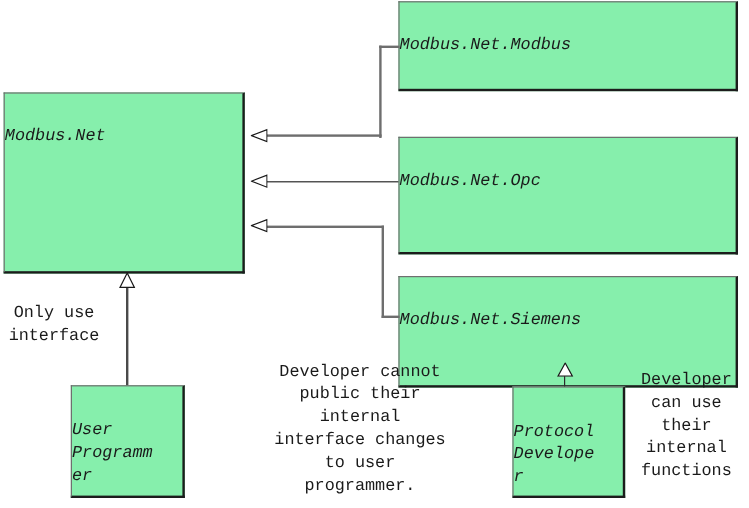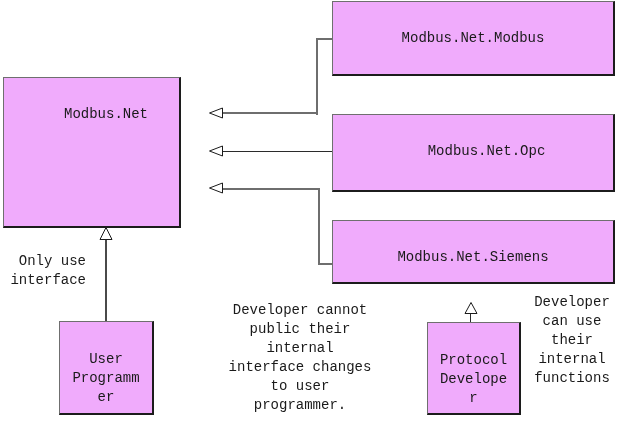--- a/index.html
+++ b/index.html
@@ -13,58 +13,59 @@
     height: 423px;
     background: #ffffff;
     font-family: "Liberation Mono", "DejaVu Sans Mono", monospace;
     font-size: 14px;
     color: #1a1a1a;
     overflow: hidden;
   }
   .box {
     position: absolute;
     box-sizing: border-box;
-    background: #f0abfc;
+    background: #86efac;
     border: 1px solid #6f6f6f;
     border-right: 2px solid #1c1c1c;
     border-bottom: 2px solid #1c1c1c;
-    text-align: center;
+    text-align: left;
     padding-top: 8px;
     line-height: 19px;
     white-space: pre-line;
+    font-style: italic;
   }
   .box .label { white-space: pre-line; }
   .note {
     position: absolute;
     text-align: center;
     line-height: 19px;
     white-space: pre-line;
   }
   .seg {
     position: absolute;
   }
   .seg.gray { background: #6e6e6e; }
   .seg.dark { background: #2b2b2b; }
   .arrow {
     position: absolute;
     display: block;
   }
   
-  #box-modbus-net       { left: 3px;   top: 77px;  width: 178px; height: 151px; padding-left: 29px; }
+  #box-modbus-net       { left: 3px;   top: 77px;  width: 201px; height: 151px; }
   #box-modbus-net-modbus{ left: 332px; top: 1px;   width: 283px; height: 75px;  }
-  #box-modbus-net-opc   { left: 332px; top: 114px; width: 283px; height: 78px; padding-left: 27px;  }
-  #box-modbus-net-siemens{ left: 332px; top: 220px; width: 283px; height: 64px; }
+  #box-modbus-net-opc   { left: 332px; top: 114px; width: 283px; height: 98px;  }
+  #box-modbus-net-siemens{ left: 332px; top: 230px; width: 283px; height: 93px; }
   #box-user-programmer  { left: 59px;  top: 321px; width: 95px;  height: 94px; padding-top: 9px; }
   #box-protocol-developer{ left: 427px; top: 322px; width: 94px;  height: 93px; padding-top: 9px; }
 
   
   #note-instantiate { left: 222px; top: 53px;  width: 90px;  }
-  #note-only-use    { left: 4px;   top: 252px; width: 82px; text-align: right;  }
+  #note-only-use    { left: 4px;   top: 252px; width: 82px;  }
   #note-dev-cannot  { left: 227px; top: 301px; width: 146px; }
-  #note-dev-can     { left: 527px; top: 293px; width: 90px;  }
+  #note-dev-can     { left: 527px; top: 308px; width: 90px;  }
 
   
   #segA1 { left: 316px; top: 38px;  width: 17px; height: 2px; }
   #segA2 { left: 316px; top: 38px;  width: 2px;  height: 77px; }
   #segA3 { left: 222px; top: 112px; width: 96px; height: 2px; }
   #segB1 { left: 222px; top: 151px; width: 110px; height: 1px; }
   #segC1 { left: 222px; top: 188px; width: 98px; height: 2px; }
   #segC2 { left: 318px; top: 188px; width: 2px;  height: 77px; }
   #segC3 { left: 318px; top: 263px; width: 15px; height: 2px; }
   #segD1 { left: 105px; top: 239px; width: 2px;  height: 82px; background:#4a4a4a; }

